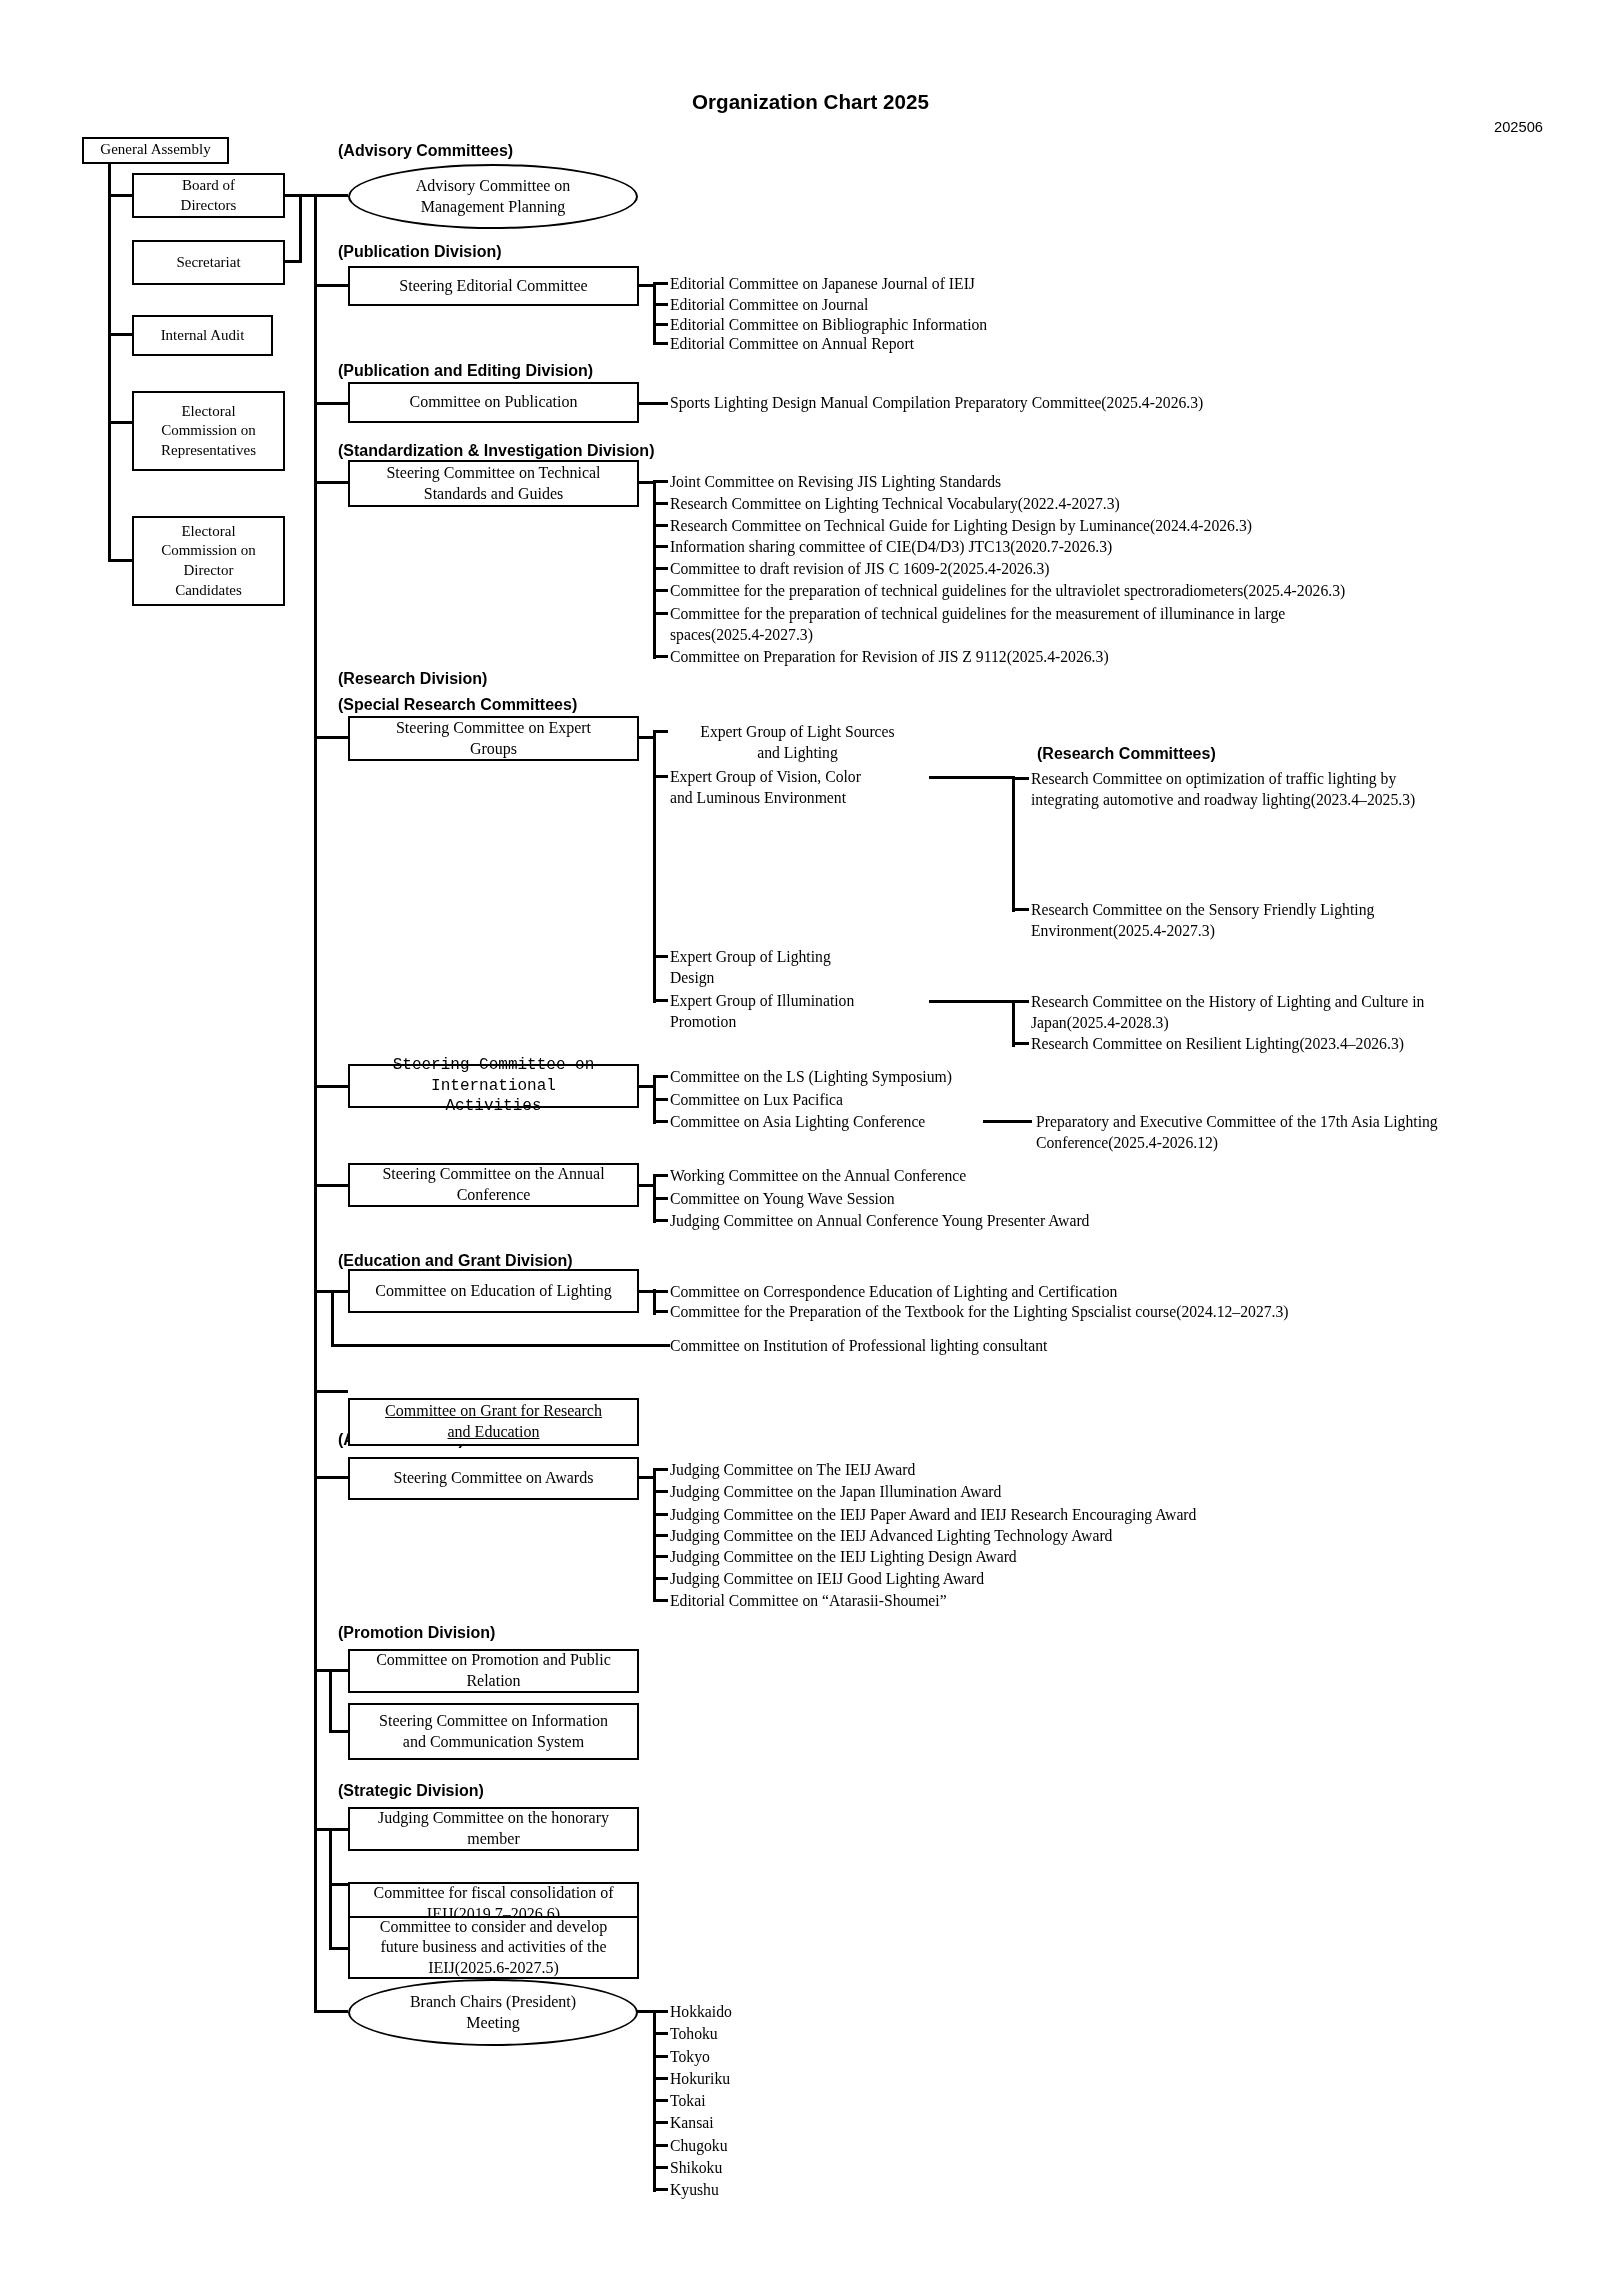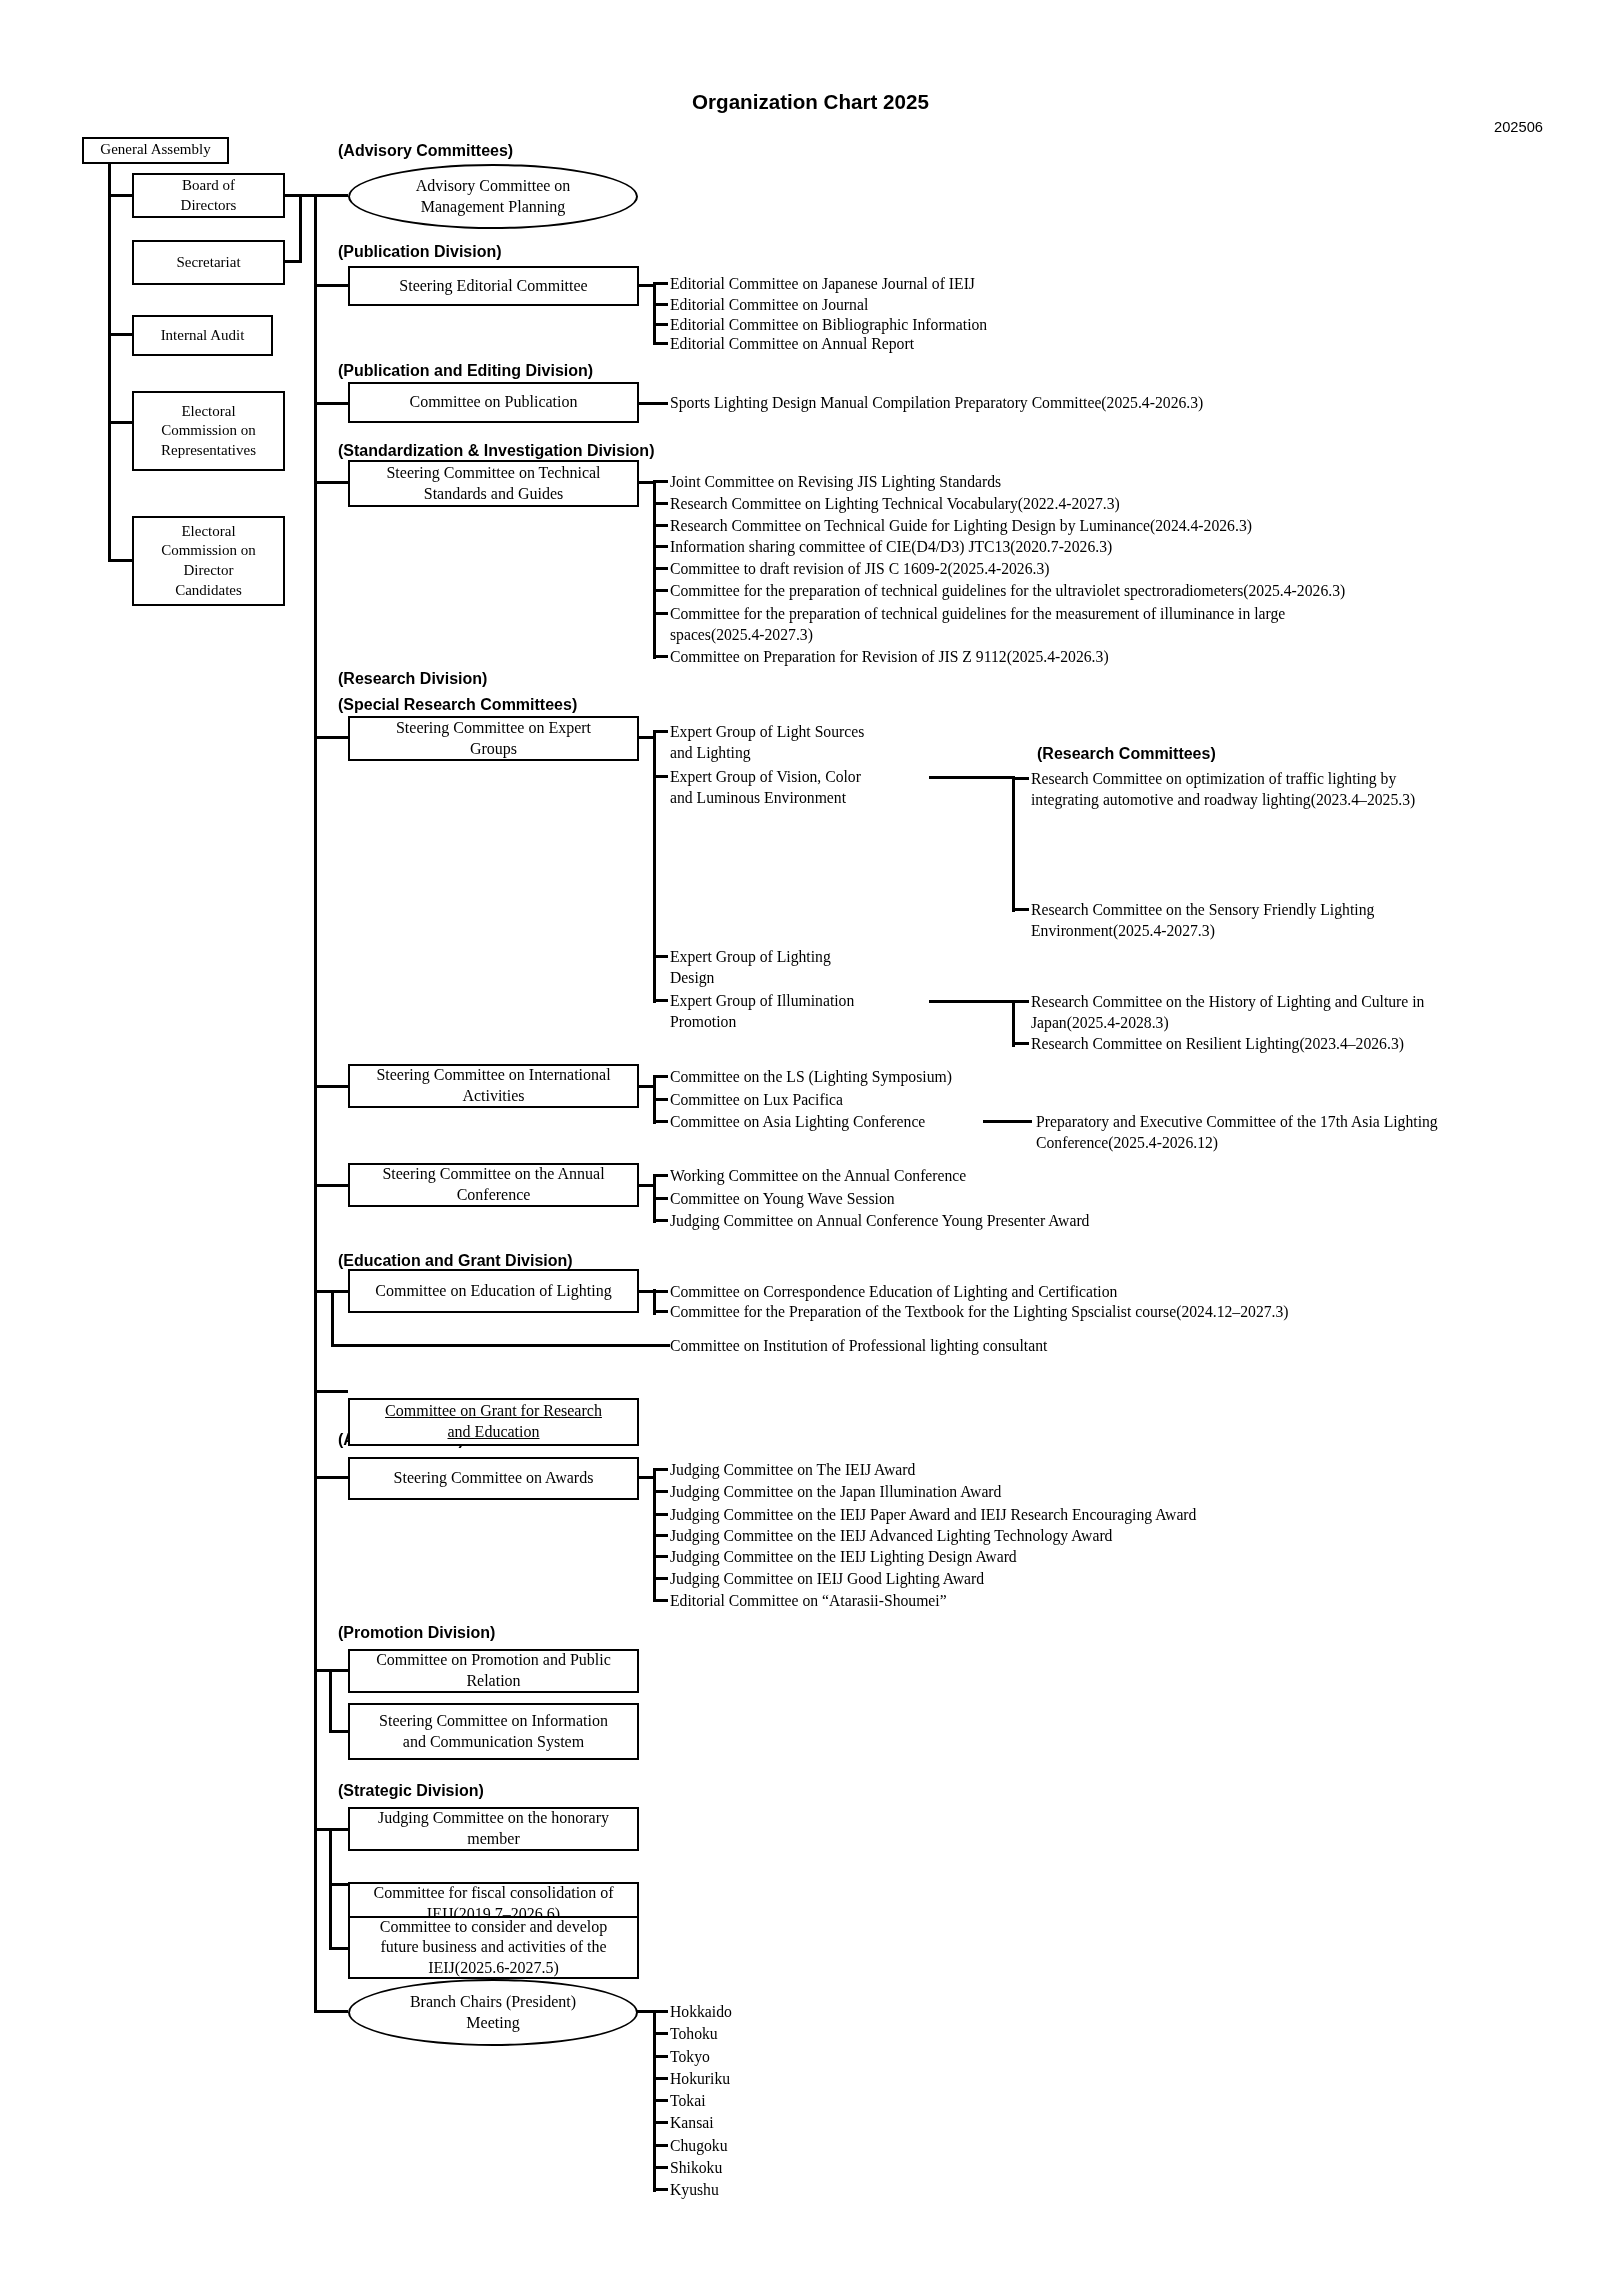--- a/index.html
+++ b/index.html
@@ -91,21 +91,21 @@
 spaces(2025.4-2027.3)</div>
   <div class="leaf" style="left:670px;top:646px;">Committee on Preparation for Revision of JIS Z 9112(2025.4-2026.3)</div>
 
   <div class="hdr" style="left:338px;top:670px;">(Research Division)</div>
   <div class="hdr" style="left:338px;top:696px;">(Special Research Committees)</div>
   <div class="box" style="left:348px;top:716px;width:291px;height:45px;">Steering Committee on Expert
 Groups</div>
   <div class="hl" style="left:314px;top:736px;width:34px;"></div>
   <div class="hl" style="left:639px;top:736px;width:15.7px;"></div>
   <div class="vl" style="left:653px;top:730px;height:273px;"></div>
-  <div class="leaf" style="left:670px;top:721px;width:255px;">Expert Group of Light Sources
+  <div class="leaf" style="left:670px;top:721px;width:255px;text-align:center;">Expert Group of Light Sources
 and Lighting</div>
   <div class="leaf" style="left:670px;top:766px;width:255px;">Expert Group of Vision, Color
 and Luminous Environment</div>
   <div class="leaf" style="left:670px;top:946px;width:255px;">Expert Group of Lighting
 Design</div>
   <div class="leaf" style="left:670px;top:990px;width:255px;">Expert Group of Illumination
 Promotion</div>
 
   <div class="hdr" style="left:1037px;top:745px;">(Research Committees)</div>
   <div class="hl" style="left:929px;top:776px;width:86px;"></div>
@@ -113,21 +113,21 @@
   <div class="leaf" style="left:1031px;top:768px;">Research Committee on optimization of traffic lighting by
 integrating automotive and roadway lighting(2023.4–2025.3)</div>
   <div class="leaf" style="left:1031px;top:899px;">Research Committee on the Sensory Friendly Lighting
 Environment(2025.4-2027.3)</div>
   <div class="hl" style="left:929px;top:1000px;width:86px;"></div>
   <div class="vl" style="left:1012px;top:1000px;height:47px;"></div>
   <div class="leaf" style="left:1031px;top:991px;">Research Committee on the History of Lighting and Culture in
 Japan(2025.4-2028.3)</div>
   <div class="leaf" style="left:1031px;top:1033px;">Research Committee on Resilient Lighting(2023.4–2026.3)</div>
 
-  <div class="box" style="left:348px;top:1064px;width:291px;height:44px;">Steering Committee on International
+  <div class="box" style="left:348px;top:1064px;width:291px;height:44px;font-family:Liberation Mono, monospace;">Steering Committee on International
 Activities</div>
   <div class="hl" style="left:314px;top:1085px;width:34px;"></div>
   <div class="hl" style="left:639px;top:1085px;width:15.7px;"></div>
   <div class="vl" style="left:653px;top:1075px;height:49px;"></div>
   <div class="leaf" style="left:670px;top:1066px;">Committee on the LS (Lighting Symposium)</div>
   <div class="leaf" style="left:670px;top:1089px;">Committee on Lux Pacifica</div>
   <div class="leaf" style="left:670px;top:1111px;">Committee on Asia Lighting Conference</div>
   <div class="hl" style="left:983px;top:1120px;width:49px;"></div>
   <div class="leaf no-tick" style="left:1036px;top:1111px;">Preparatory and Executive Committee of the 17th Asia Lighting
 Conference(2025.4-2026.12)</div>

